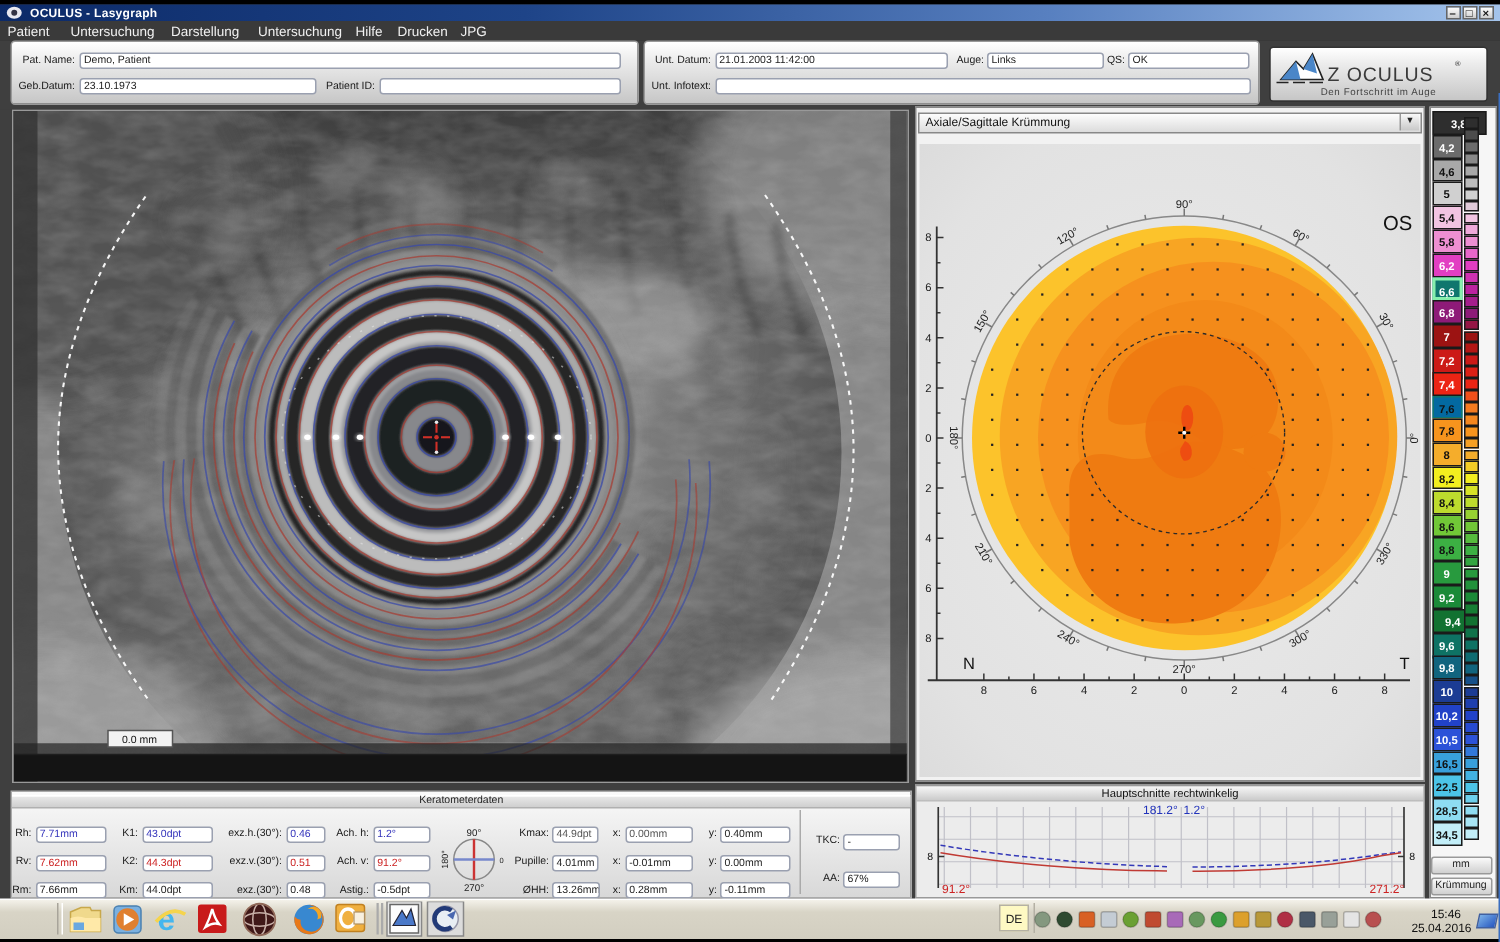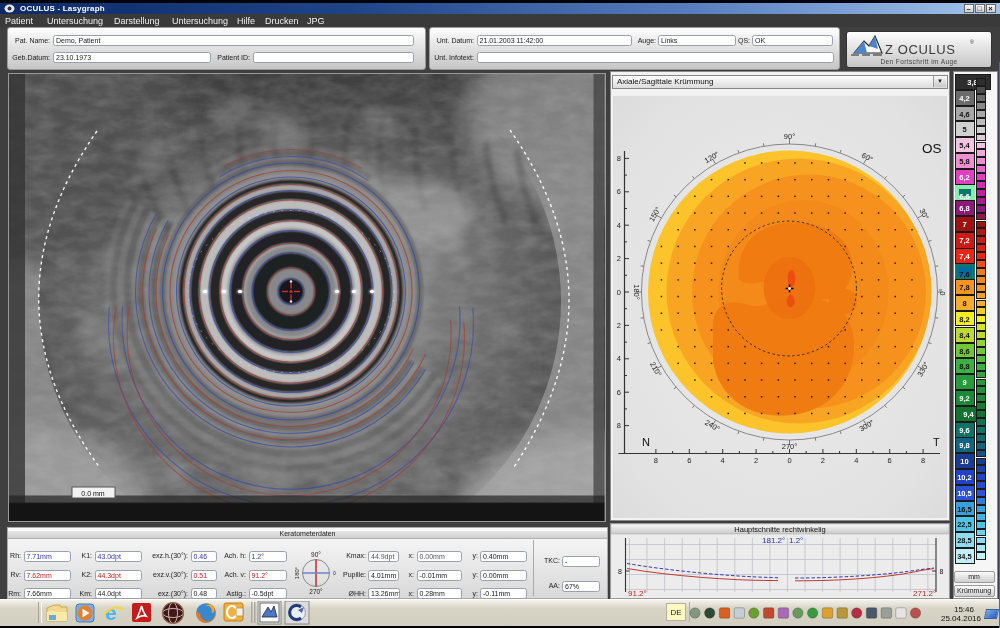--- a/index.html
+++ b/index.html
@@ -591,26 +591,26 @@
 <text x="302" y="71.5" font-size="8" fill="#cc2222">271.2°</text>
 </svg>
 <div style="position:absolute;left:952.5px;top:70.5px;width:43px;height:526px;background:#f6f6f6;border:1px solid #888"></div>
 <div style="position:absolute;left:954.5px;top:74.0px;width:36px;height:15.8px;background:#2e2e2e;border:1px solid #1a1a1a;box-sizing:border-box;color:#fff;font-size:7.5px;font-weight:bold;text-align:center;line-height:15.8px">3,8</div>
 <div style="position:absolute;left:954.5px;top:89.8px;width:20px;height:15.8px;background:#6b6b6b;border:1px solid #1a1a1a;box-sizing:border-box;color:#fff;font-size:7.5px;font-weight:bold;text-align:center;line-height:15.8px">4,2</div>
 <div style="position:absolute;left:954.5px;top:105.6px;width:20px;height:15.8px;background:#a8a8a8;border:1px solid #1a1a1a;box-sizing:border-box;color:#111;font-size:7.5px;font-weight:bold;text-align:center;line-height:15.8px">4,6</div>
 <div style="position:absolute;left:954.5px;top:121.4px;width:20px;height:15.8px;background:#d0d0d0;border:1px solid #1a1a1a;box-sizing:border-box;color:#111;font-size:7.5px;font-weight:bold;text-align:center;line-height:15.8px">5</div>
 <div style="position:absolute;left:954.5px;top:137.2px;width:20px;height:15.8px;background:#f2c4e2;border:1px solid #1a1a1a;box-sizing:border-box;color:#111;font-size:7.5px;font-weight:bold;text-align:center;line-height:15.8px">5,4</div>
 <div style="position:absolute;left:954.5px;top:153.0px;width:20px;height:15.8px;background:#ee8fd2;border:1px solid #1a1a1a;box-sizing:border-box;color:#111;font-size:7.5px;font-weight:bold;text-align:center;line-height:15.8px">5,8</div>
 <div style="position:absolute;left:954.5px;top:168.8px;width:20px;height:15.8px;background:#e23ec2;border:1px solid #1a1a1a;box-sizing:border-box;color:#fff;font-size:7.5px;font-weight:bold;text-align:center;line-height:15.8px">6,2</div>
-<div style="position:absolute;left:954.5px;top:184.6px;width:20px;height:15.8px;background:#0f766e;border:4px solid #86efac;box-sizing:border-box;color:#fff;font-size:7.5px;font-weight:bold;text-align:center;line-height:15.8px">6,6</div>
+<div style="position:absolute;left:954.5px;top:184.6px;width:20px;height:15.8px;background:#0f766e;border:2px solid #86efac;box-sizing:border-box;color:#fff;font-size:7.5px;font-weight:bold;text-align:center;line-height:15.8px">6,6</div>
 <div style="position:absolute;left:954.5px;top:200.4px;width:20px;height:15.8px;background:#8e1a78;border:1px solid #1a1a1a;box-sizing:border-box;color:#fff;font-size:7.5px;font-weight:bold;text-align:center;line-height:15.8px">6,8</div>
 <div style="position:absolute;left:954.5px;top:216.2px;width:20px;height:15.8px;background:#9c1312;border:1px solid #1a1a1a;box-sizing:border-box;color:#fff;font-size:7.5px;font-weight:bold;text-align:center;line-height:15.8px">7</div>
 <div style="position:absolute;left:954.5px;top:232.0px;width:20px;height:21px;background:#cc1a17;border:1px solid #1a1a1a;box-sizing:border-box;color:#fff;font-size:7.5px;font-weight:bold;text-align:center;line-height:15.8px">7,2</div>
 <div style="position:absolute;left:954.5px;top:247.8px;width:20px;height:15.8px;background:#ec2414;border:1px solid #1a1a1a;box-sizing:border-box;color:#fff;font-size:7.5px;font-weight:bold;text-align:center;line-height:15.8px">7,4</div>
-<div style="position:absolute;left:954.5px;top:263.6px;width:20px;height:15.8px;background:#0369a1;border:3px solid #0f766e;box-sizing:border-box;color:#111;font-size:7.5px;font-weight:bold;text-align:center;line-height:15.8px">7,6</div>
+<div style="position:absolute;left:954.5px;top:263.6px;width:20px;height:15.8px;background:#0369a1;border:1px solid #0f766e;box-sizing:border-box;color:#111;font-size:7.5px;font-weight:bold;text-align:center;line-height:15.8px">7,6</div>
 <div style="position:absolute;left:954.5px;top:279.4px;width:20px;height:15.8px;background:#f7941d;border:1px solid #1a1a1a;box-sizing:border-box;color:#111;font-size:7.5px;font-weight:bold;text-align:center;line-height:15.8px">7,8</div>
 <div style="position:absolute;left:954.5px;top:295.2px;width:20px;height:15.8px;background:#f5ad2b;border:1px solid #1a1a1a;box-sizing:border-box;color:#111;font-size:7.5px;font-weight:bold;text-align:center;line-height:15.8px">8</div>
 <div style="position:absolute;left:954.5px;top:311.0px;width:20px;height:15px;background:#f2ee1f;border:1px solid #1a1a1a;box-sizing:border-box;color:#111;font-size:7.5px;font-weight:bold;text-align:center;line-height:15.8px">8,2</div>
 <div style="position:absolute;left:954.5px;top:326.8px;width:20px;height:15.8px;background:#bddb2d;border:1px solid #1a1a1a;box-sizing:border-box;color:#111;font-size:7.5px;font-weight:bold;text-align:center;line-height:15.8px">8,4</div>
 <div style="position:absolute;left:954.5px;top:342.6px;width:20px;height:15.8px;background:#71c837;border:1px solid #1a1a1a;box-sizing:border-box;color:#111;font-size:7.5px;font-weight:bold;text-align:center;line-height:15.8px">8,6</div>
 <div style="position:absolute;left:954.5px;top:358.4px;width:20px;height:15.8px;background:#3cb043;border:1px solid #1a1a1a;box-sizing:border-box;color:#111;font-size:7.5px;font-weight:bold;text-align:center;line-height:15.8px">8,8</div>
 <div style="position:absolute;left:954.5px;top:374.2px;width:20px;height:15.8px;background:#289a3e;border:1px solid #1a1a1a;box-sizing:border-box;color:#fff;font-size:7.5px;font-weight:bold;text-align:center;line-height:15.8px">9</div>
 <div style="position:absolute;left:954.5px;top:390.0px;width:20px;height:15.8px;background:#1b8a38;border:1px solid #1a1a1a;box-sizing:border-box;color:#fff;font-size:7.5px;font-weight:bold;text-align:center;line-height:15.8px">9,2</div>
 <div style="position:absolute;left:954.5px;top:405.8px;width:28px;height:15.8px;background:#127231;border:1px solid #1a1a1a;box-sizing:border-box;color:#fff;font-size:7.5px;font-weight:bold;text-align:center;line-height:15.8px">9,4</div>
 <div style="position:absolute;left:954.5px;top:421.6px;width:20px;height:17px;background:#0e7264;border:1px solid #1a1a1a;box-sizing:border-box;color:#fff;font-size:7.5px;font-weight:bold;text-align:center;line-height:15.8px">9,6</div>

